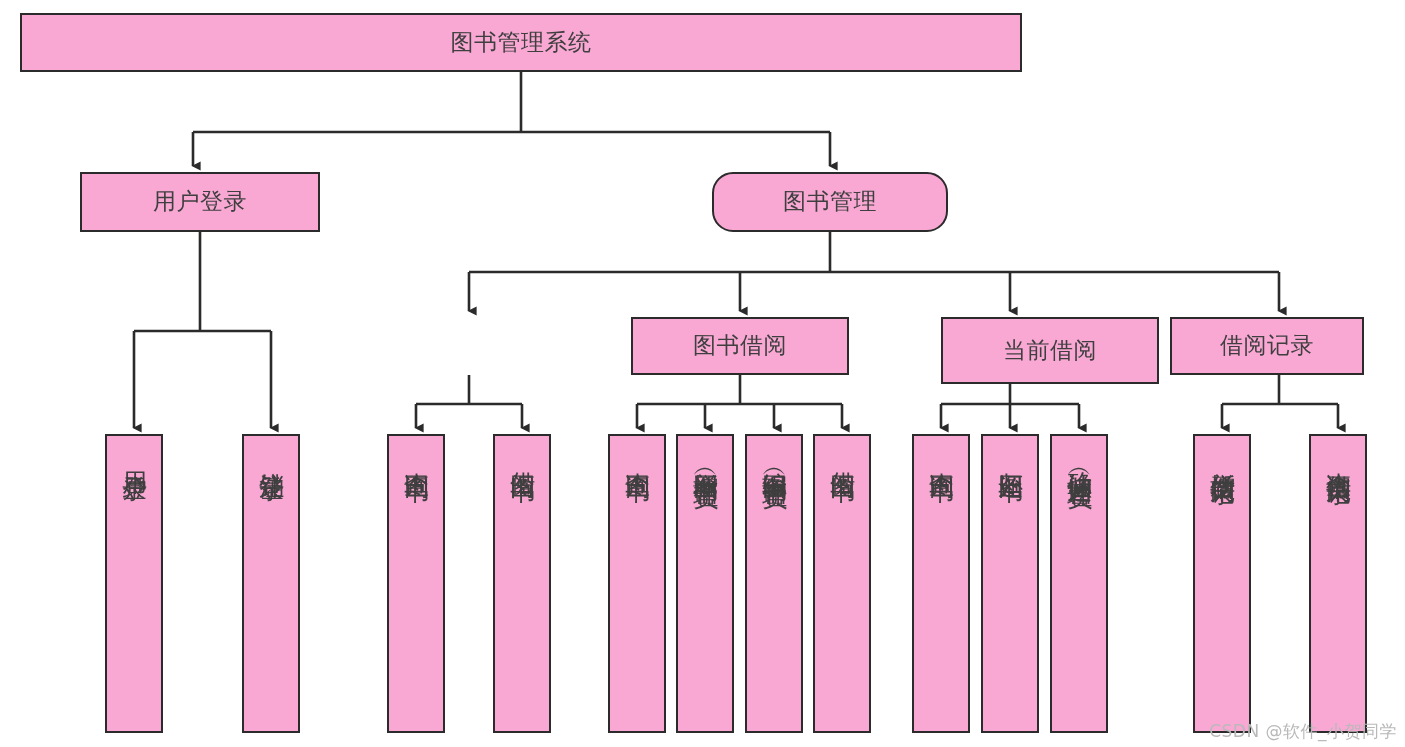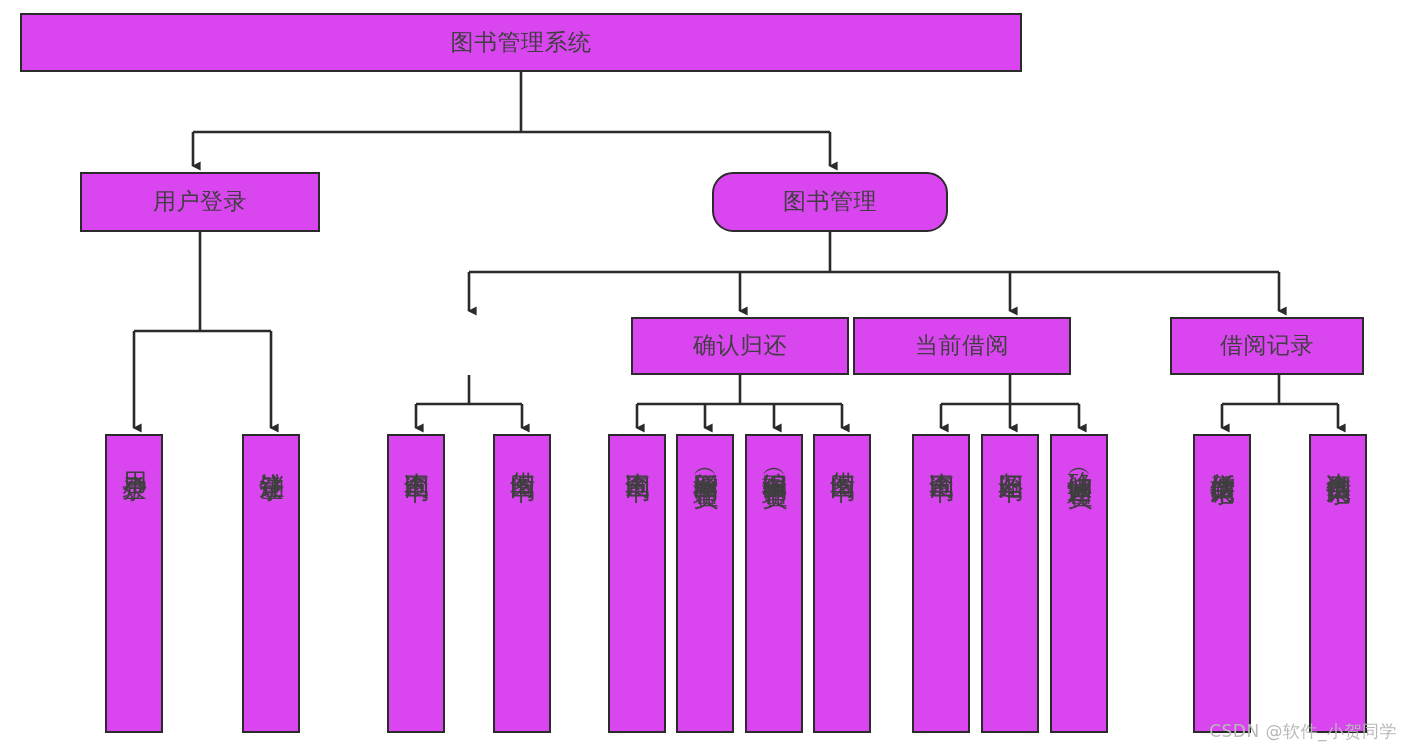--- a/index.html
+++ b/index.html
@@ -20,21 +20,21 @@
     position: absolute;
     left: 0;
     top: 0;
     width: 1405px;
     height: 747px;
     pointer-events: none;
   }
   .node {
     position: absolute;
     box-sizing: border-box;
-    background: #d946ef;
+    background: #f9a8d4;
     border: 2px solid #2b2b2b;
     display: flex;
     align-items: center;
     justify-content: center;
     color: #3a3a3a;
     z-index: 2;
   }
   .node .label {
     display: block;
     text-align: center;
@@ -131,23 +131,23 @@
   </div>
 
   <div class="node horiz" style="left:80px; top:172px; width:240px; height:60px;">
     <span class="label">用户登录</span>
   </div>
   <div class="node horiz" style="left:712px; top:172px; width:236px; height:60px;border-radius:21px;">
     <span class="label">图书管理</span>
   </div>
 
   <div class="node horiz" style="left:631px; top:317px; width:218px; height:58px;">
-    <span class="label">确认归还</span>
+    <span class="label">图书借阅</span>
   </div>
-  <div class="node horiz" style="left:853px; top:317px; width:218px; height:58px;">
+  <div class="node horiz" style="left:941px; top:317px; width:218px; height:67px;">
     <span class="label">当前借阅</span>
   </div>
   <div class="node horiz" style="left:1170px; top:317px; width:194px; height:58px;">
     <span class="label">借阅记录</span>
   </div>
 
   <div class="node vert" style="left:105px; top:434px; width:58px; height:299px;">
     <span class="label">用户登录</span>
   </div>
   <div class="node vert" style="left:242px; top:434px; width:58px; height:299px;">

